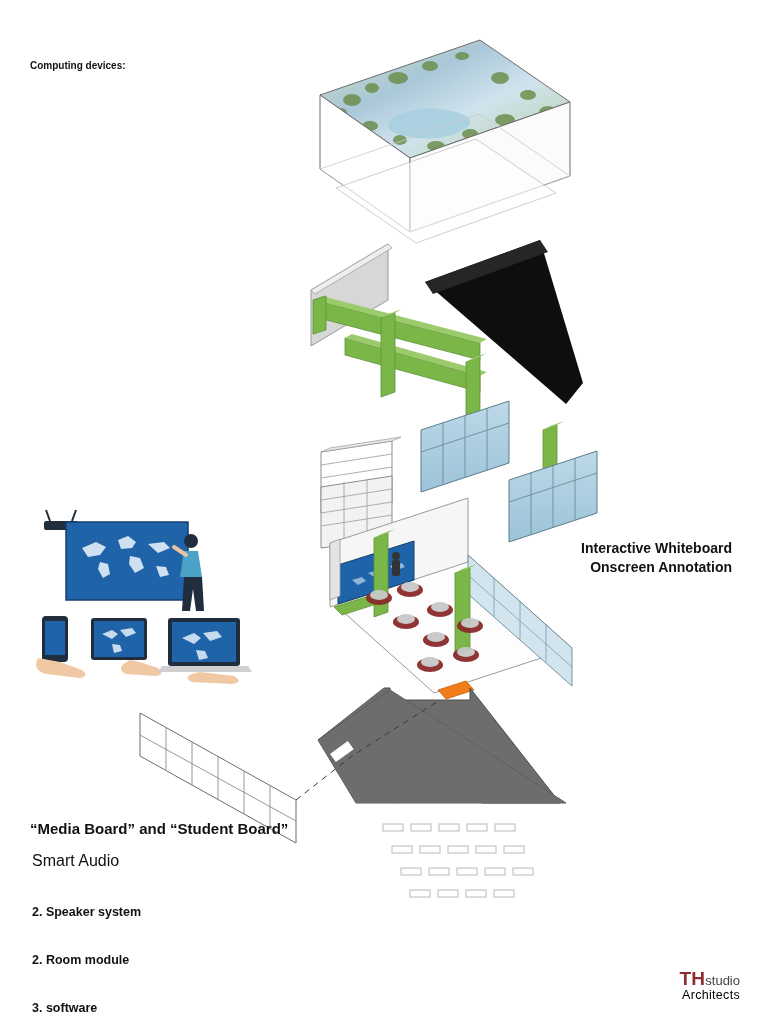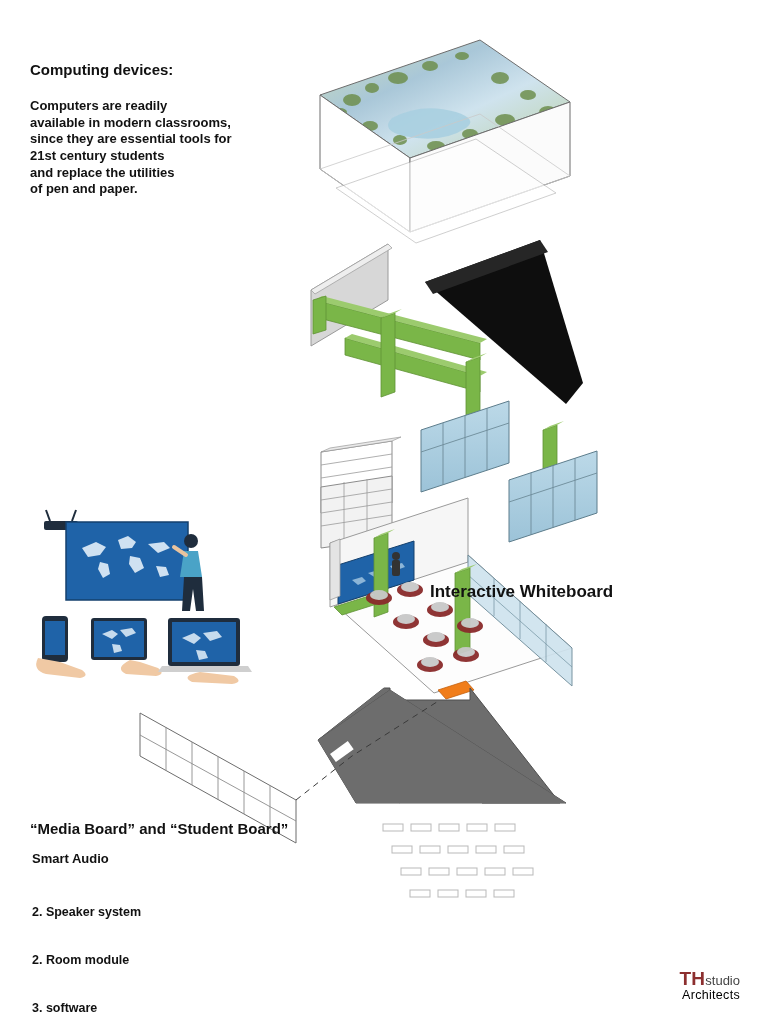--- a/index.html
+++ b/index.html
@@ -20,33 +20,33 @@
     inset: 0;
   }
   .txt {
     position: absolute;
     white-space: pre;
     line-height: 1.28;
   }
   #title {
     left: 30px;
     top: 60px;
-    font-size: 15px;
+    font-size: 10px;
     font-weight: bold;
   }
   #intro {
     left: 30px;
     top: 98px;
     font-size: 13px;
     font-weight: bold;
   }
   .right-label {
-    font-size: 17px;
-    font-weight: bold;
-    margin-top: 41px;
+    font-size: 14px;
+    font-weight: bold;
+    text-align: right;
   }
   #lbl-iwb {
     left: 430px;
     top: 540px;
     width: 302px;
   }
   #lbl-anno {
     left: 430px;
     top: 559px;
     width: 302px;
@@ -63,22 +63,22 @@
   }
   #lbl-media {
     left: 30px;
     top: 819px;
     font-size: 15px;
     font-weight: bold;
   }
   #smart-audio {
     left: 32px;
     top: 851px;
-    font-size: 13px;
-    font-weight: bold;
+    font-size: 16px;
+    font-weight: normal;
   }
   #audio-list {
     left: 32px;
     top: 872px;
     font-size: 12.5px;
     font-weight: bold;
   }
   #logo {
     position: absolute;
     right: 28px;
@@ -403,28 +403,23 @@
           <path d="M203,633 l14,-2 5,6 -12,4 z"></path>
           <path d="M196,650 l9,1 3,7 -9,2 z"></path>
         </g>
         <path d="M162,666 h86 l4,6 h-94 z" fill="#cfcfcf"></path>
         <path d="M200,672 q-20,4 -8,10 l40,2 q12,-2 2,-8 z" fill="#f0c9a4"></path>
       </g>
     </g>
   </svg>
 
   <div class="txt" id="title">Computing devices:</div>
-  <div class="txt" id="intro">Computers are readily
-available in modern classrooms,
-since they are essential tools for
-21st century students
-and replace the utilities
-of pen and paper.</div>
 
   <div class="txt right-label" id="lbl-iwb">Interactive Whiteboard</div>
+  <div class="txt right-label" id="lbl-anno">Onscreen Annotation</div>
 
   <div class="txt" id="lbl-media">“Media Board” and “Student Board”</div>
 
   <div class="txt" id="smart-audio">Smart Audio</div>
   <div class="txt" id="audio-list">
     <div>2. Speaker system</div>
     <div>2. Room module</div>
     <div>3. software</div>
     
     

